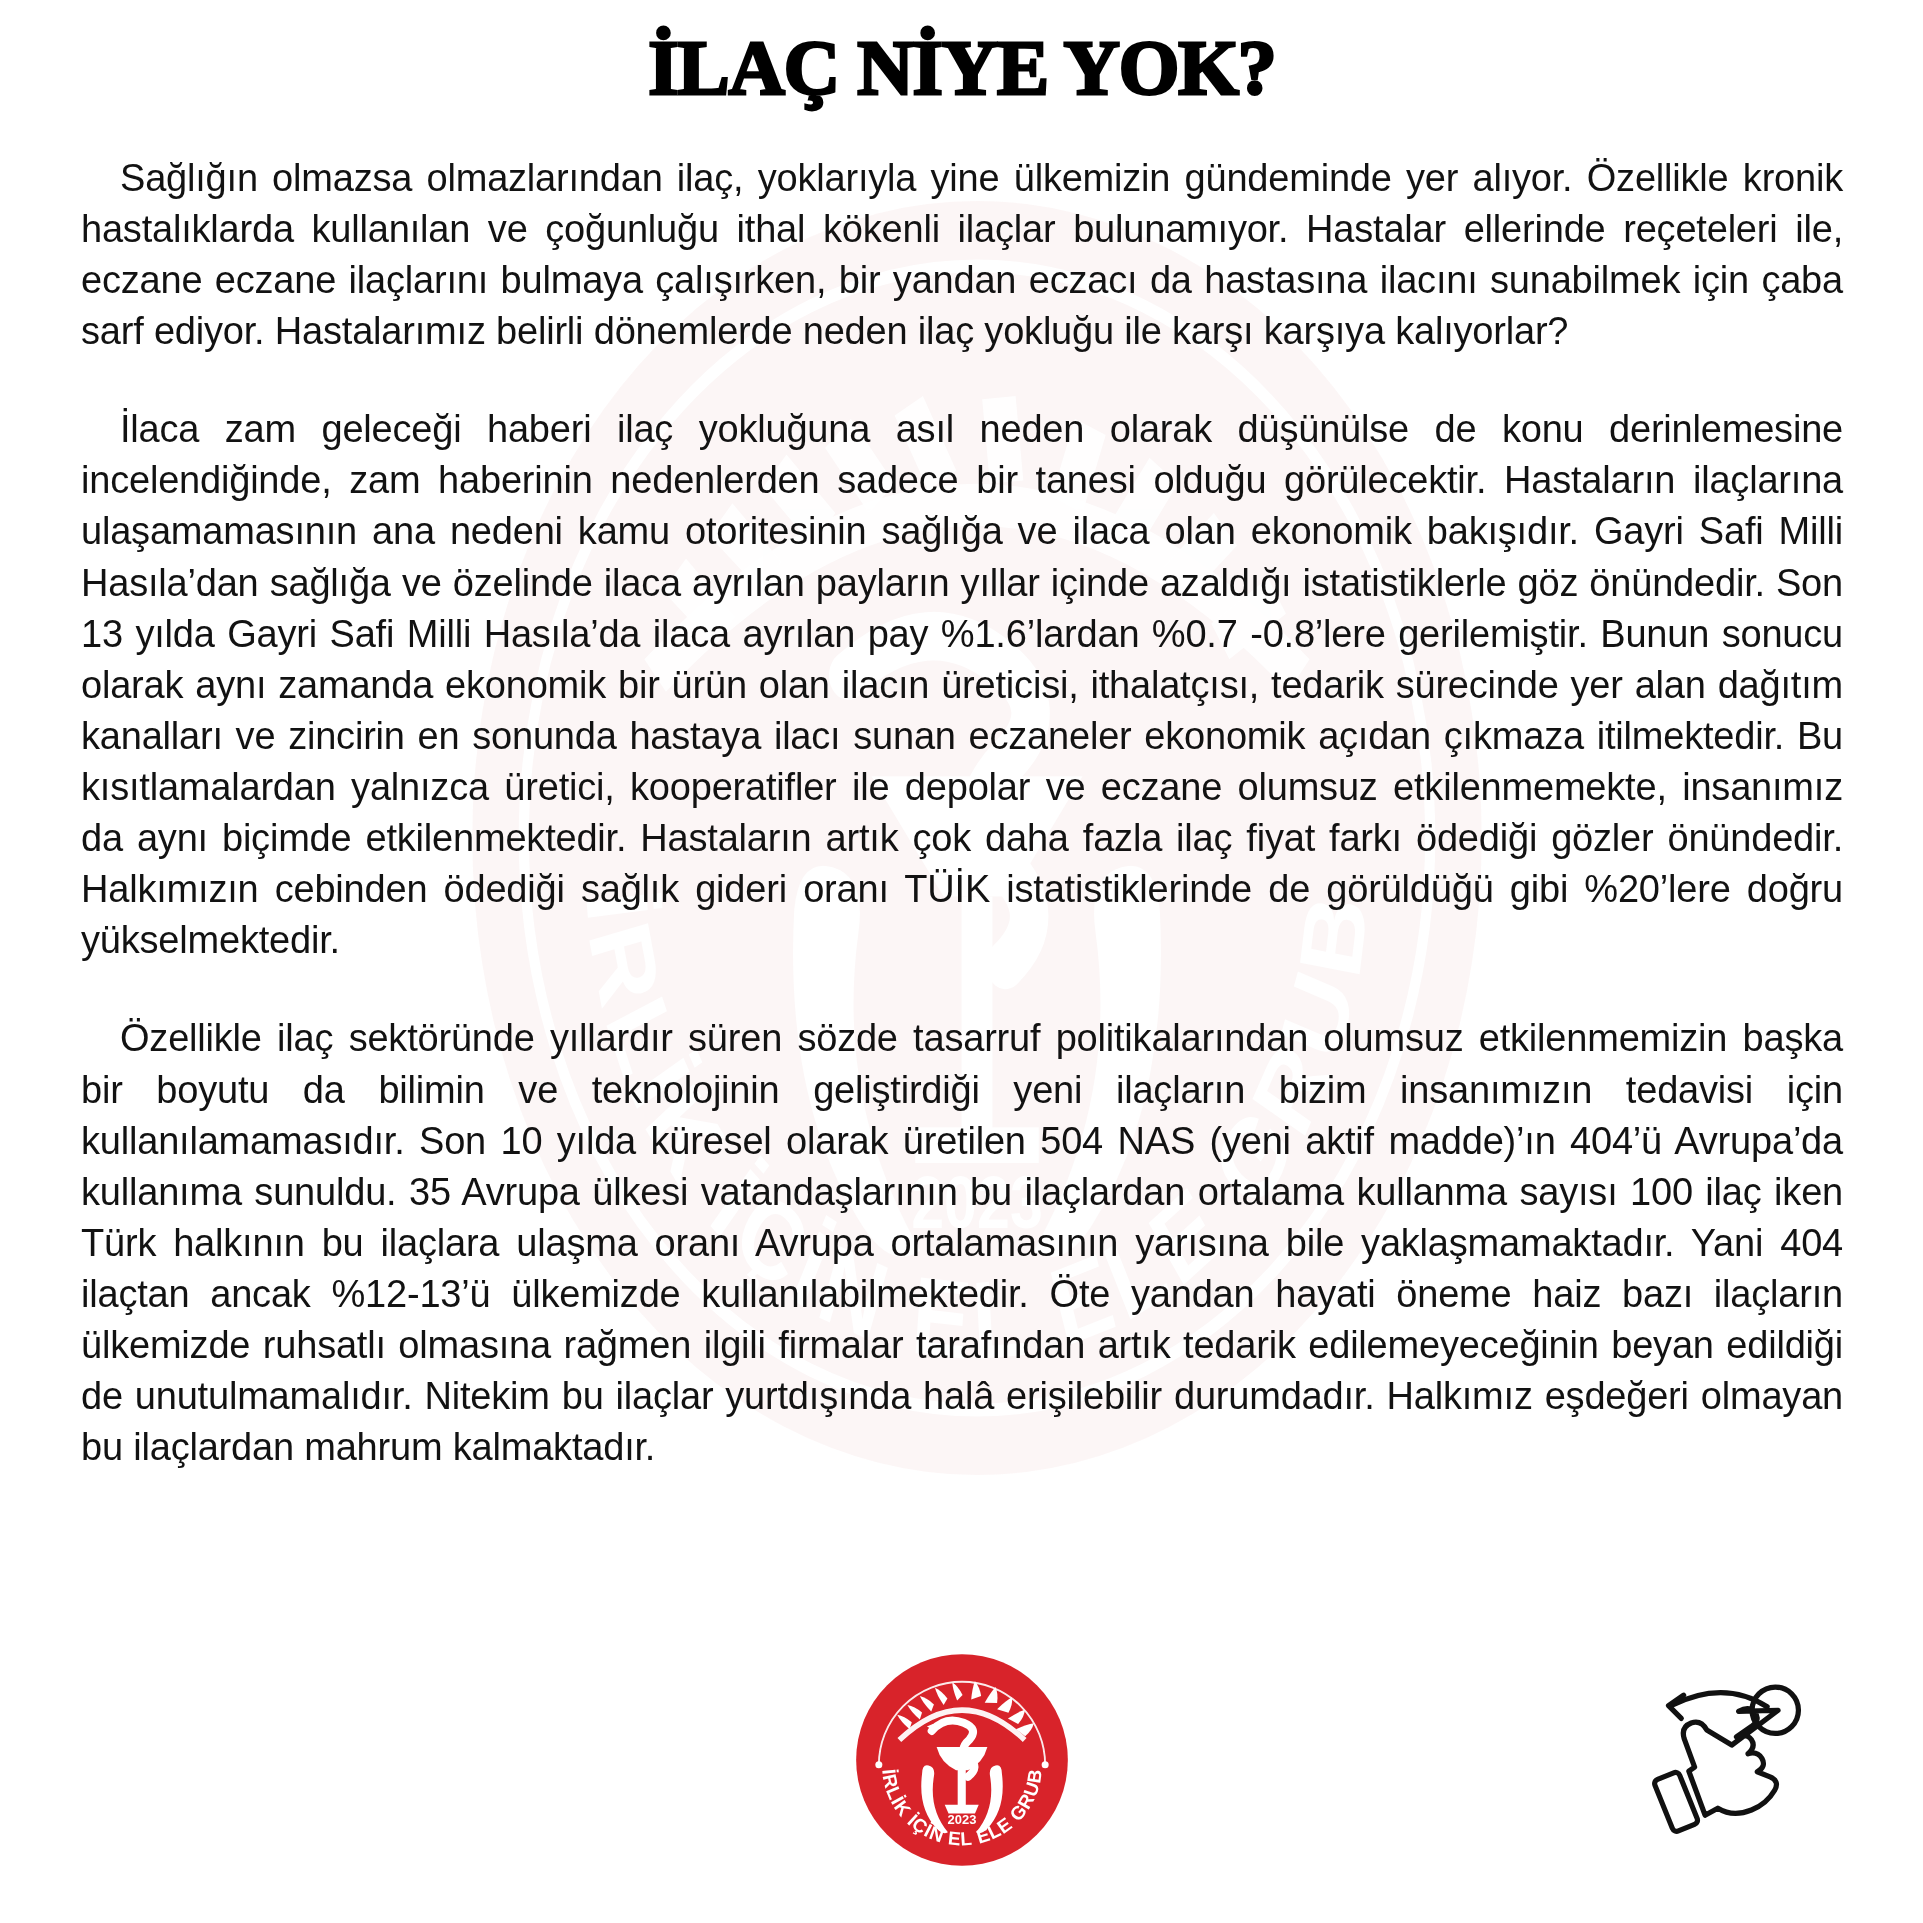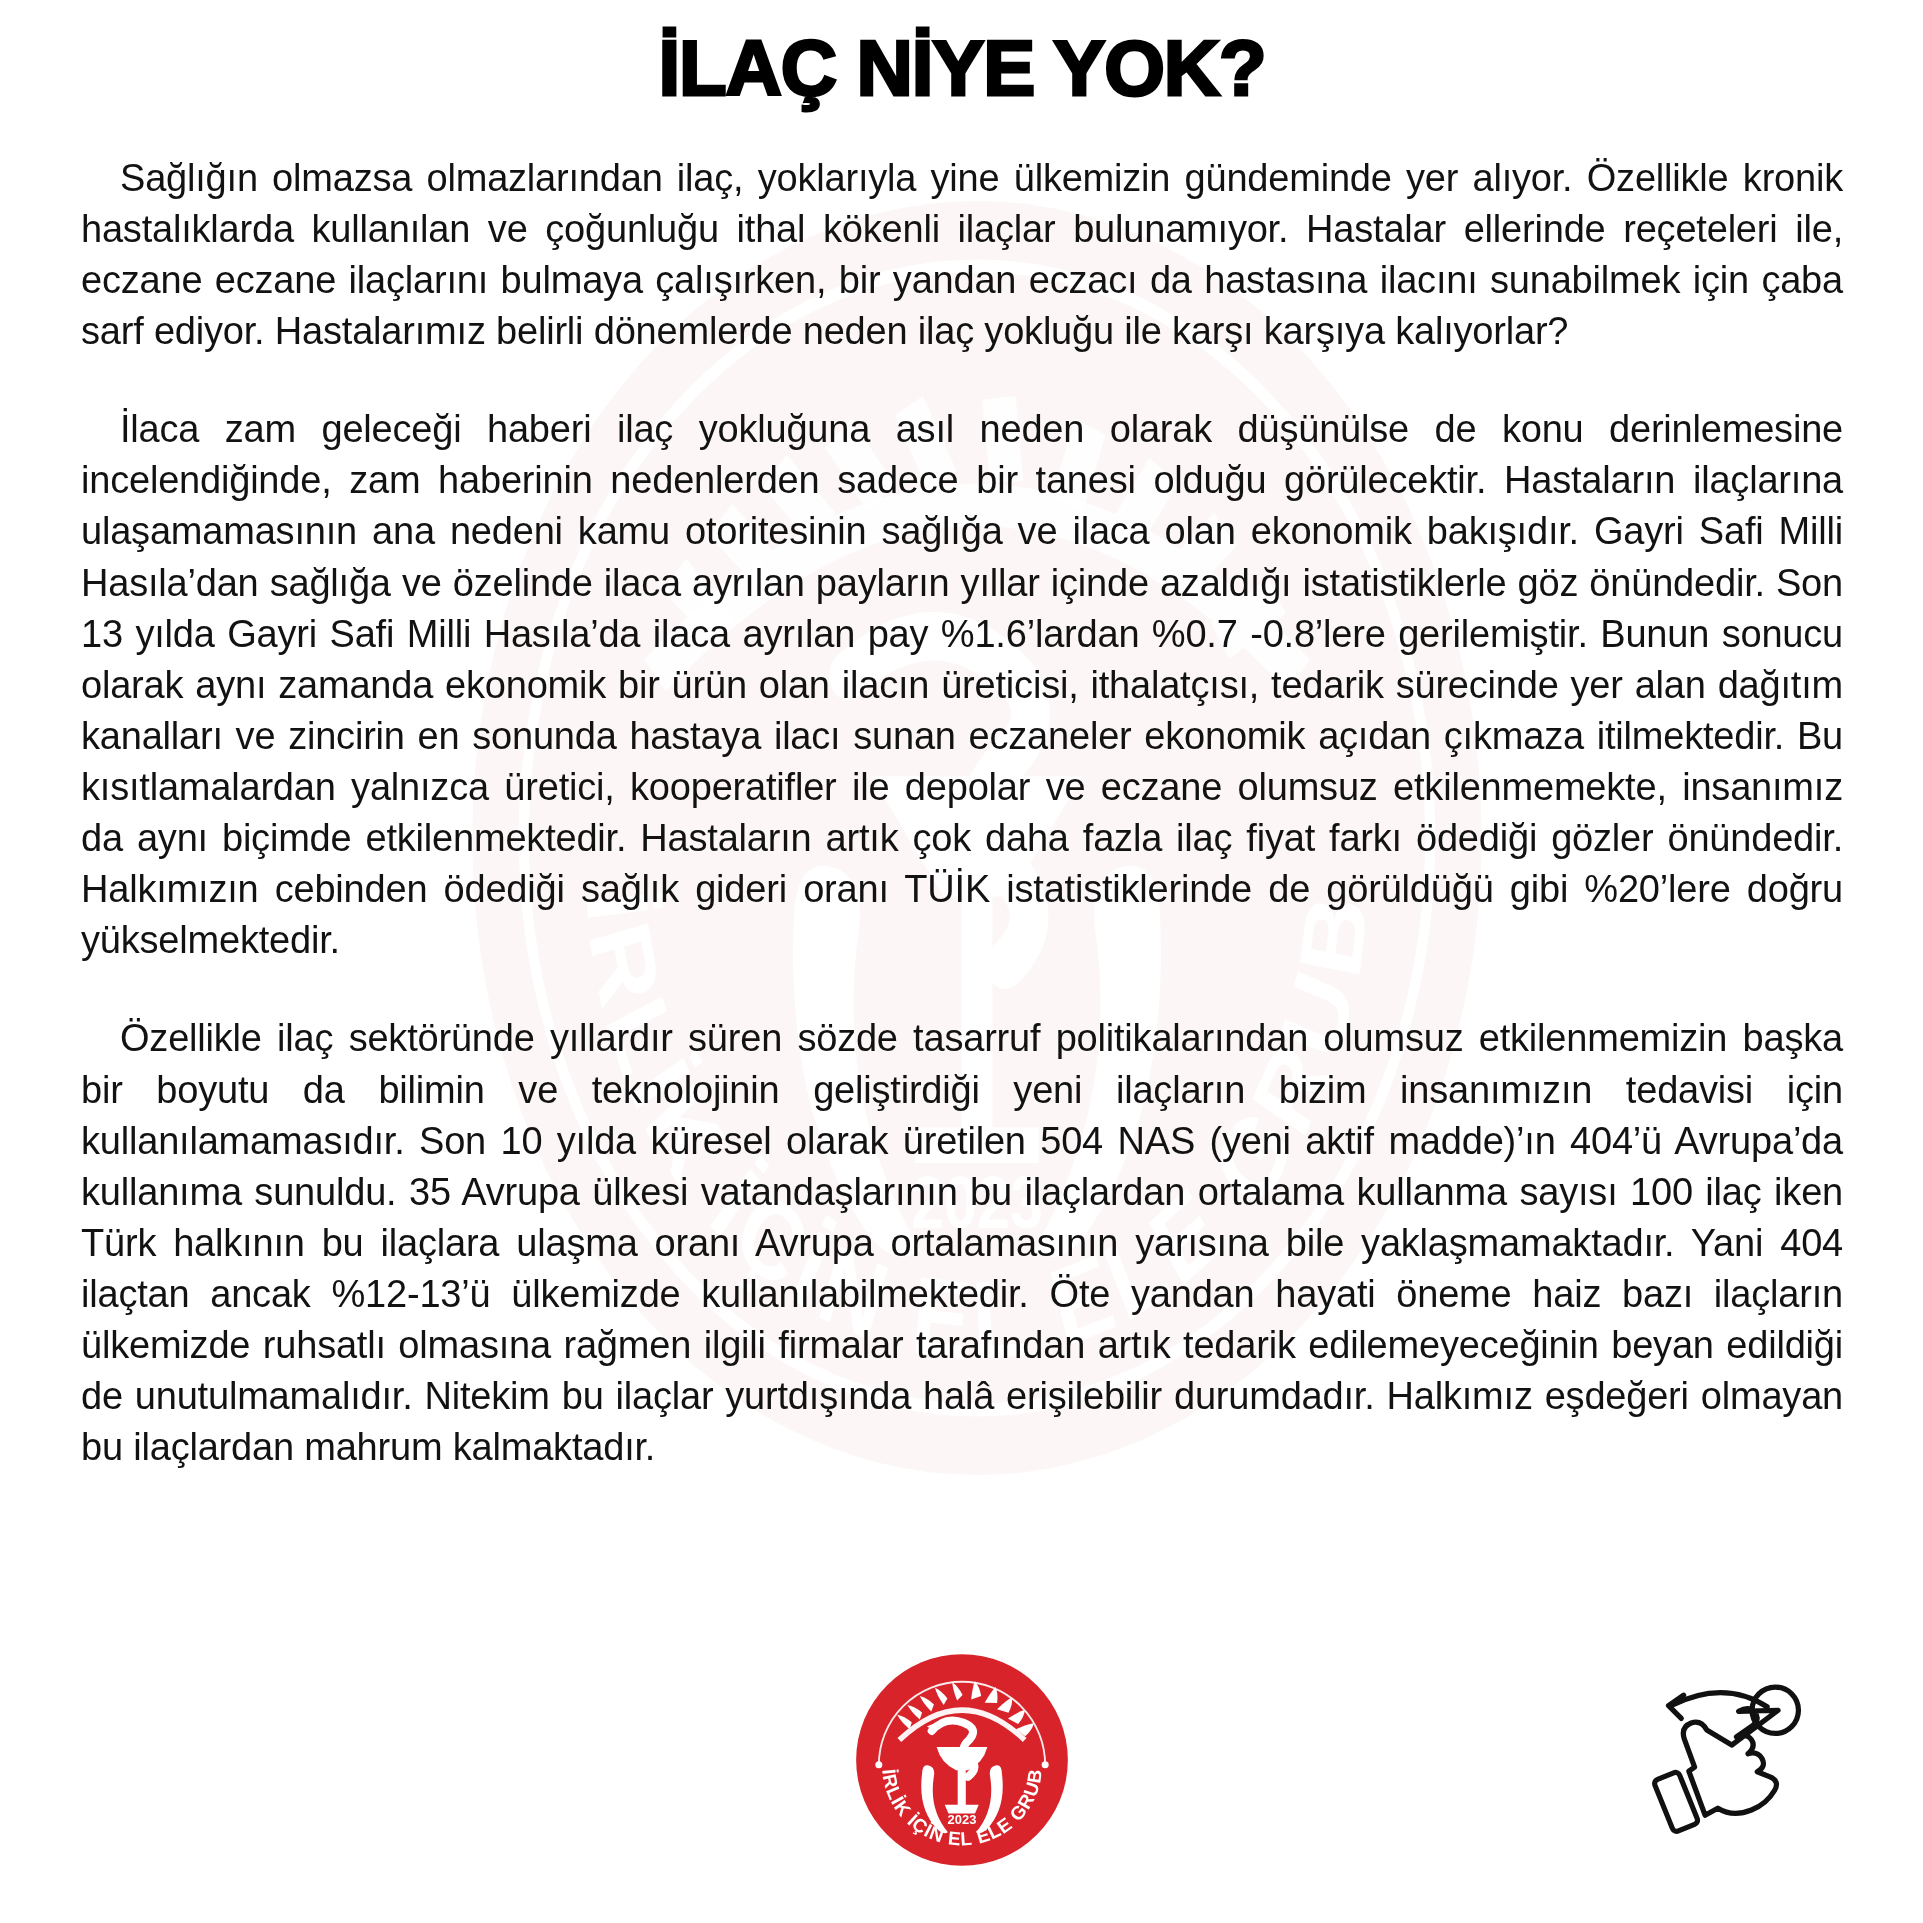--- a/index.html
+++ b/index.html
@@ -38,21 +38,21 @@
   }
 
   #page-title {
     margin: 0;
     padding-top: 25.6px;
     text-align: center;
     font-size: 78px;
     line-height: 1.08;
     font-weight: 700;
     letter-spacing: -1.1px;
-    font-family: Liberation Sans, sans-serif;
+    font-family: Liberation Serif, serif;
     
     -webkit-text-stroke: 3px #000;
     color: #000;
   }
 
   .article-paragraph {
     margin: 0 0 47px 0;
     font-size: 38px;
     line-height: 1.345;
     text-align: justify;

